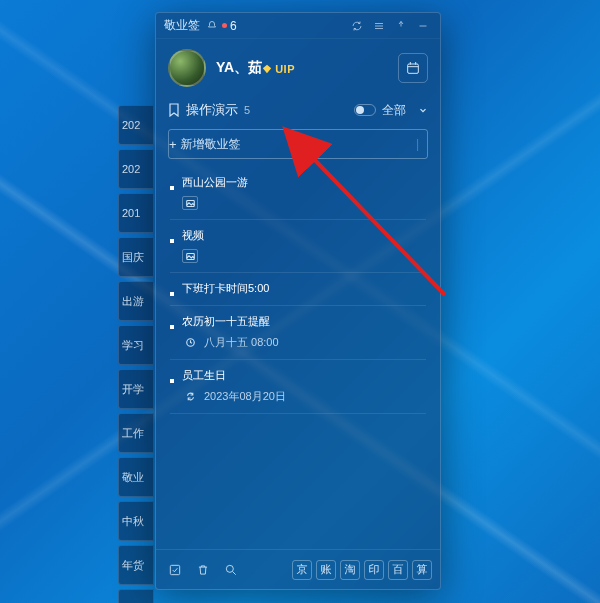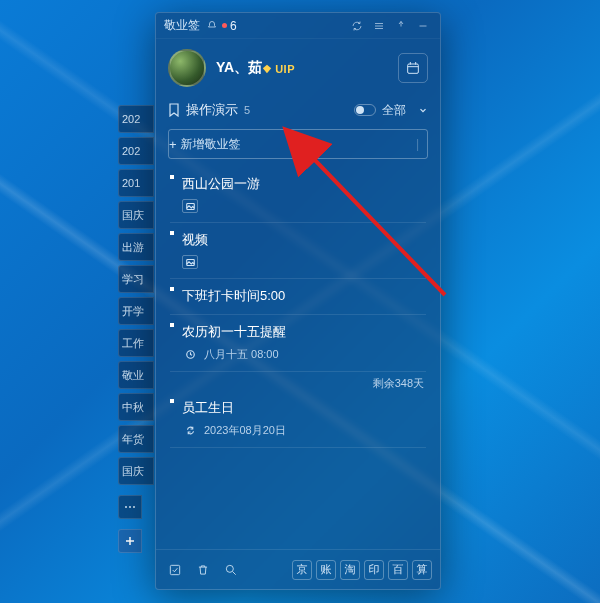--- a/index.html
+++ b/index.html
@@ -17,21 +17,21 @@
       linear-gradient(145deg, rgba(255,255,255,0) 50%, rgba(255,255,255,0.10) 51%, rgba(255,255,255,0) 52%);
     pointer-events: none;
   }
 
   
   .left-tabs {
     position: absolute; left: 118px; top: 105px;
     display: flex; flex-direction: column; gap: 4px;
   }
   .left-tab {
-    width: 36px; height: 28px;
+    width: 36px; height: 40px;
     background: rgba(10,40,80,0.55);
     color: #d0e4f6; font-size: 11px;
     display: flex; align-items: center; justify-content: flex-start;
     padding-left: 3px;
     border-radius: 3px 0 0 3px;
     border: 1px solid rgba(255,255,255,0.15);
     overflow: hidden; white-space: nowrap;
     cursor: pointer;
   }
   .left-tab.square { width: 24px; height: 24px; justify-content: center; padding: 0; margin-top: 6px; }
@@ -113,21 +113,21 @@
   .add-new .plus { margin-right: 4px; font-size: 13px; color: #cfe3f5; }
   .add-new .vbar { margin-left: auto; margin-right: 8px; color: rgba(255,255,255,0.25); }
 
   
   .list { flex: 1; overflow: hidden; padding: 0 4px; }
   .item { padding: 8px 10px 10px; position: relative; }
   .item::after {
     content: ""; position: absolute; left: 10px; right: 10px; bottom: 0;
     height: 1px; background: rgba(255,255,255,0.10);
   }
-  .item-title { font-size: 13px; color: #fff; display: flex; align-items: flex-start; }
+  .item-title { font-size: 11px; color: #fff; display: flex; align-items: flex-end; }
   .dot { width: 4px; height: 4px; background: #fff; margin-right: 8px; }
   .meta { display: flex; align-items: center; margin-top: 6px; margin-left: 12px; gap: 6px; }
   .meta .micon {
     width: 16px; height: 14px; border: 1px solid rgba(255,255,255,0.30);
     border-radius: 2px; display: flex; align-items: center; justify-content: center;
   }
   .meta .micon svg { width: 9px; height: 9px; stroke: #cfe3f5; fill: none; stroke-width: 1.5; }
   .meta .mtext { font-size: 11px; color: #b9d2ea; }
   .remain { text-align: right; font-size: 11px; color: #b9d2ea; padding: 4px 12px 0; }
 
@@ -328,21 +328,20 @@
       <div class="meta">
         <span class="micon" style="border:none">
             <svg viewBox="0 0 12 12">
               <circle cx="6" cy="6" r="5"></circle>
               <path d="M6 3v3l2 1"></path>
             </svg>
           </span>
         <span class="mtext">八月十五 08:00</span>
       </div>
     </div>
-    <div class="remain">剩余348天</div>
 
     <div class="item">
       <div class="item-title">
           <span class="dot"></span>
           <span>员工生日</span>
         </div>
       <div class="meta">
         <span class="micon" style="border:none">
             <svg viewBox="0 0 12 12">
               <path d="M2 5a4 4 0 0 1 7-2M10 7a4 4 0 0 1-7 2"></path>

